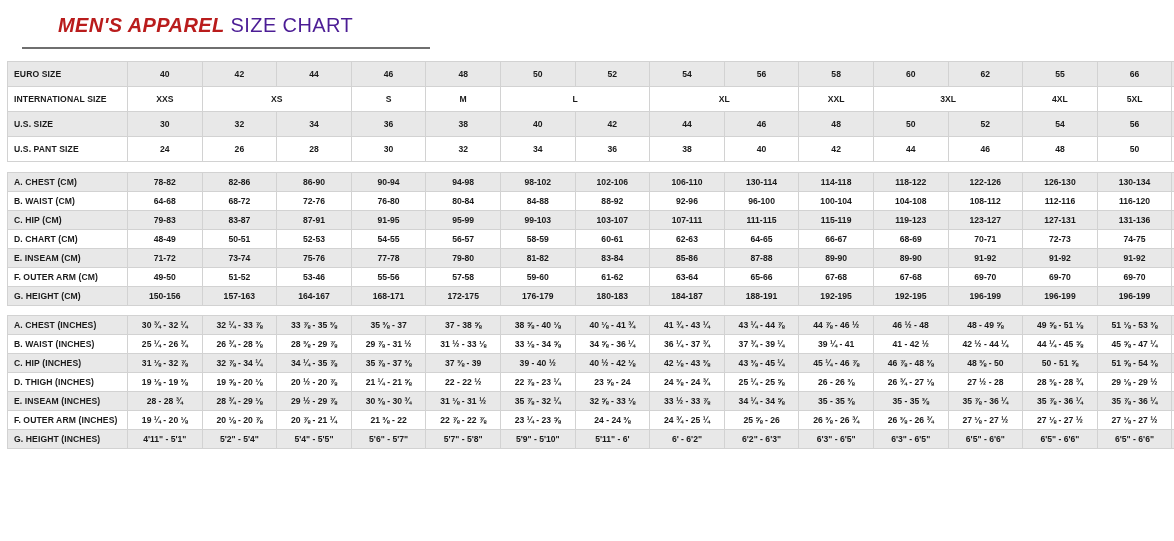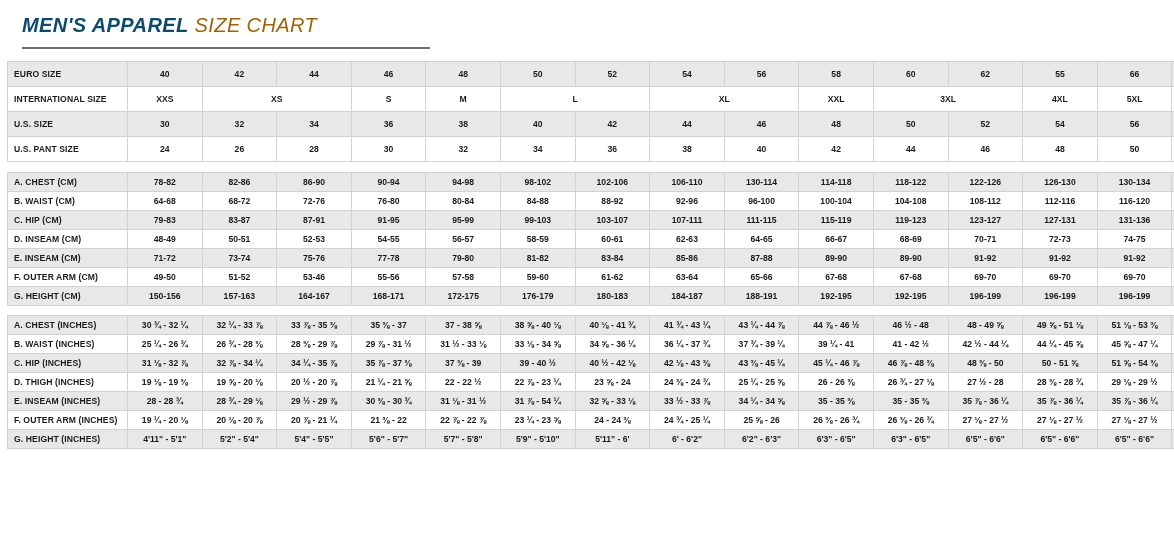--- a/index.html
+++ b/index.html
@@ -21,26 +21,26 @@
     padding: 14px 0 0 22px;
   }
   .title {
     font-size: 20px;
     letter-spacing: 0.4px;
     white-space: nowrap;
   }
   .title .strong {
     font-weight: bold;
     font-style: italic;
-    color: #0c4a6e;
+    color: #b91c1c;
+    margin-left: 36px;
   }
   .title .light {
     font-weight: normal;
-    font-style: italic;
-    color: #a16207;
+    color: #4c1d95;
   }
   .title-rule {
     margin: 10px 0 0 22px;
     width: 408px;
     height: 2px;
     background: #6f6f6f;
   }
 
   
   table {
@@ -255,21 +255,21 @@
           <td>107-111</td>
           <td>111-115</td>
           <td>115-119</td>
           <td>119-123</td>
           <td>123-127</td>
           <td>127-131</td>
           <td>131-136</td>
           <td>136-140</td>
         </tr>
         <tr class="plain">
-          <td class="rowlabel">D. INSEAM (CM)</td>
+          <td class="rowlabel">D. CHART (CM)</td>
           <td>48-49</td>
           <td>50-51</td>
           <td>52-53</td>
           <td>54-55</td>
           <td>56-57</td>
           <td>58-59</td>
           <td>60-61</td>
           <td>62-63</td>
           <td>64-65</td>
           <td>66-67</td>
@@ -430,21 +430,21 @@
           <td>29 ⅛ - 29 ½</td>
           <td>30 ¼ - 30 ⅜</td>
         </tr>
         <tr class="shade">
           <td class="rowlabel">E. INSEAM (INCHES)</td>
           <td>28 - 28 ¾</td>
           <td>28 ¾ - 29 ⅛</td>
           <td>29 ½ - 29 ⅞</td>
           <td>30 ⅜ - 30 ¾</td>
           <td>31 ⅛ - 31 ½</td>
-          <td>31 ⅞ - 54 ¼</td>
+          <td>35 ⅞ - 32 ¼</td>
           <td>32 ⅝ - 33 ⅛</td>
           <td>33 ½ - 33 ⅞</td>
           <td>34 ¼ - 34 ⅝</td>
           <td>35 - 35 ⅜</td>
           <td>35 - 35 ⅜</td>
           <td>35 ⅞ - 36 ¼</td>
           <td>35 ⅞ - 36 ¼</td>
           <td>35 ⅞ - 36 ¼</td>
           <td>35 ⅞ - 36 ¼</td>
         </tr>

